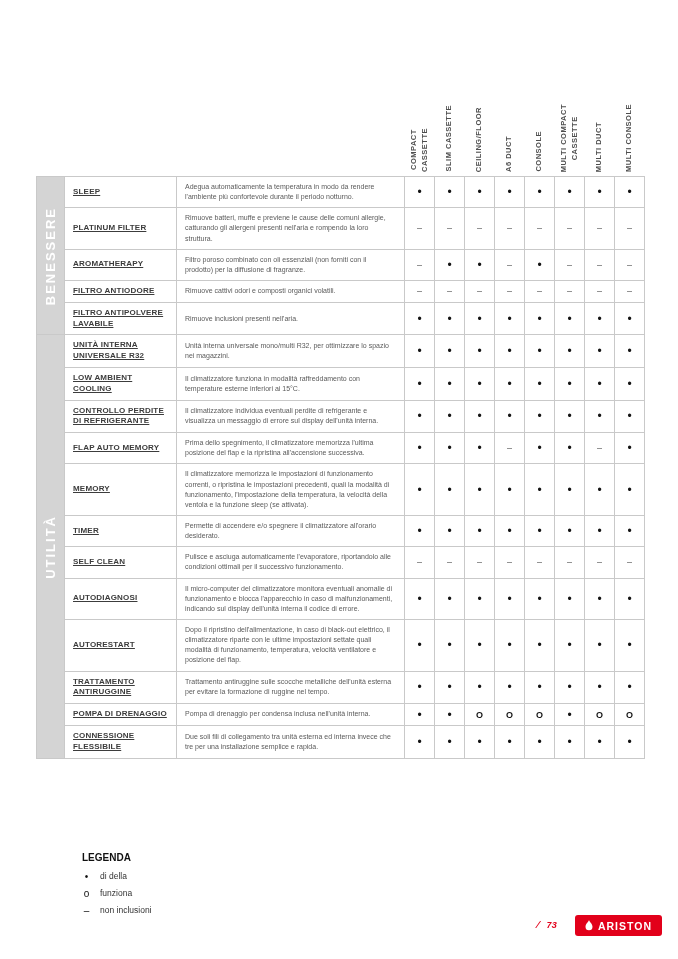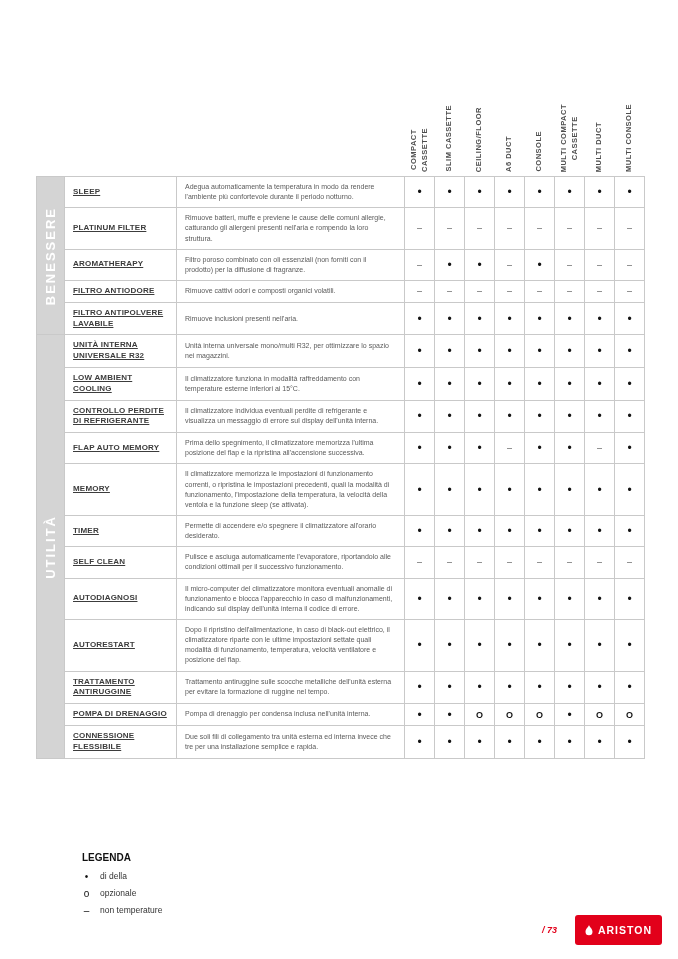--- a/index.html
+++ b/index.html
@@ -49,21 +49,21 @@
   td.m-circle { font-size: 9px; font-weight: bold; }
 
   .legend { position: absolute; left: 38px; top: 852px; margin-left: 44px; }
   .legend-title { font-size: 10px; font-weight: bold; color: #111111; margin-bottom: 5px; }
   .legend ul { list-style: none; margin: 0; padding: 0; }
   .legend li { display: flex; align-items: center; gap: 9px; font-size: 8.5px; color: #333333; line-height: 1.7; }
   .legend .sym { width: 9px; text-align: center; color: #111111; font-size: 10px; }
 
   .footer { position: absolute; top: 915px; right: 16px; display: flex; align-items: center; gap: 18px; }
   .page-num { font-size: 9px; font-weight: bold; font-style: italic; }
-  .brand-logo { border-radius: 3px; height: 30px; padding: 0 10px; display: flex; align-items: center; gap: 5px; }
+  .brand-logo { border-radius: 3px; height: 21px; padding: 0 10px; display: flex; align-items: center; gap: 5px; }
   .brand-text { font-size: 10.5px; font-weight: bold; letter-spacing: 1px; color: #ffffff; }
 </style>
 </head>
 <body>
 
 <div class="page">
   <div class="content">
     <table class="feature-table">
       <colgroup>
         <col style="width:28px">
@@ -346,31 +346,31 @@
 
   <div class="legend">
     <div class="legend-title">LEGENDA</div>
     <ul id="legend-items">
         <li>
           <span class="sym">•</span>
           <span>di della</span>
         </li>
         <li>
           <span class="sym">o</span>
-          <span>opzionale</span>
+          <span>funziona</span>
         </li>
         <li>
           <span class="sym">–</span>
-          <span>non temperature</span>
+          <span>non inclusioni</span>
         </li>
       </ul>
   </div>
 
   <div class="footer">
-    <span class="page-num" style="color: rgb(226, 0, 26);">/ 73</span>
+    <span class="page-num" style="color: rgb(226, 0, 26); font-family: Liberation Mono, monospace;">/ 73</span>
     <div class="brand-logo" id="brand-logo" style="background: rgb(226, 0, 26);">
       <span style="display:flex;align-items:center;">
         <svg width="8" height="11" viewBox="0 0 8 11" aria-hidden="true">
           <path d="M4 0 C4.5 2 7.5 3.5 7.5 6.8 A3.5 3.5 0 0 1 0.5 6.8 C0.5 3.5 3.5 2 4 0 Z" fill="#ffffff"></path>
         </svg>
       </span>
       <span class="brand-text">ARISTON</span>
     </div>
   </div>
 </div>

